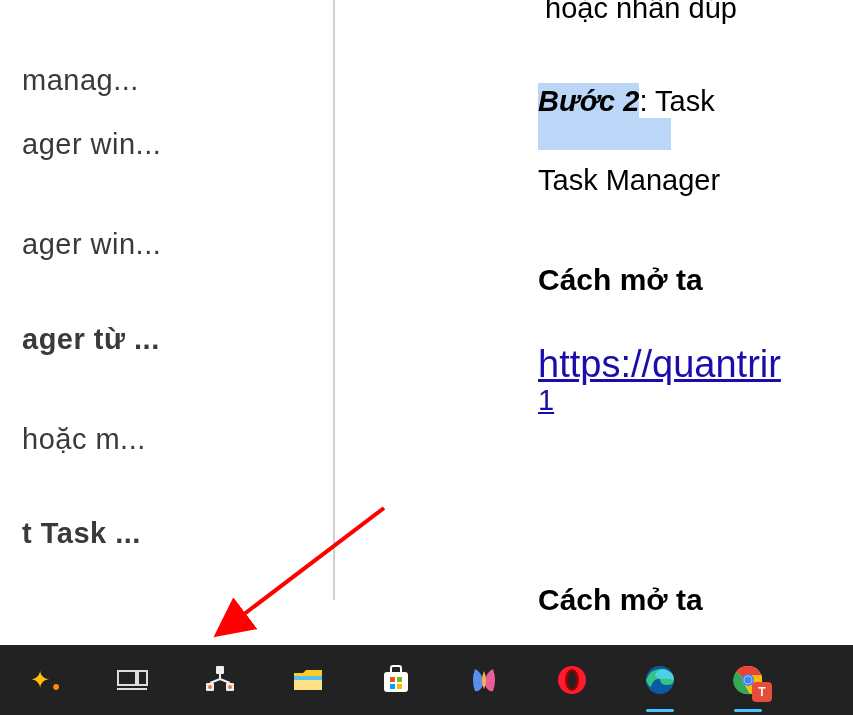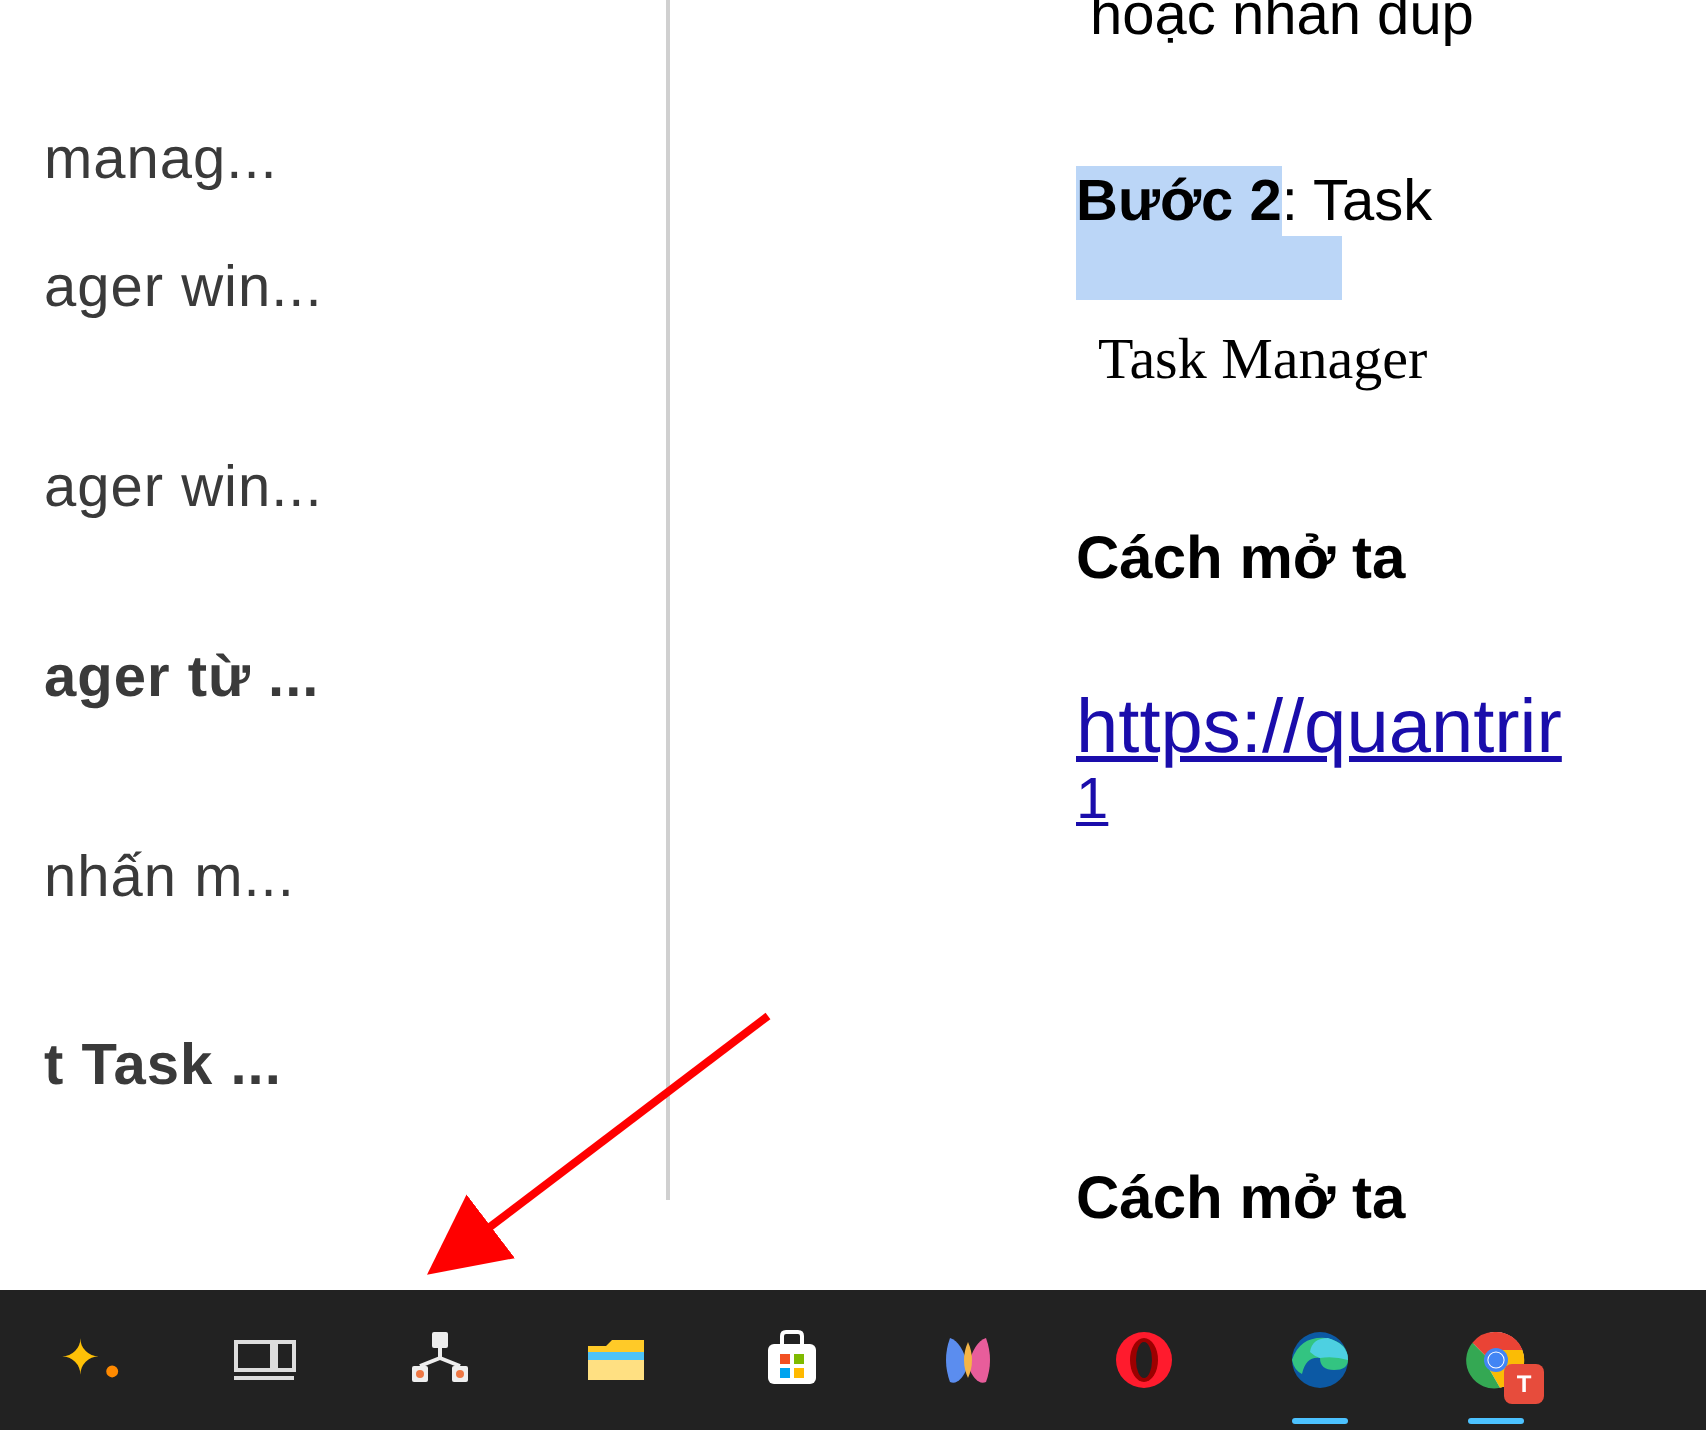--- a/index.html
+++ b/index.html
@@ -14,24 +14,24 @@
     .si2 { position:absolute; top:228px; }
     .si3 { position:absolute; top:323px;font-weight:bold; }
     .si4 { position:absolute; top:423px; }
     .si5 { position:absolute; top:517px;font-weight:bold; }
 
     
     .content { position:absolute; left:335px; top:0; right:0; height:600px; background:#fff; font-size:29px; color:#000; font-family:Arial,sans-serif; }
     .truncated-top { position:absolute; top:-8px; left:210px; color:#000; font-size:29px; white-space:nowrap; }
 
     .line-step { position:absolute; top:83px; left:203px; white-space:nowrap; }
-    .line-step .bold { font-weight:bold; }
+    .line-step .bold { font-weight:bold;font-style:italic; }
     .highlight { background:#bbd6f7; display:inline-block; padding:2px 0; }
     .highlight-extend { position:absolute; top:118px; left:203px; width:133px; height:32px; background:#bbd6f7; }
-    .line-tm { position:absolute; top:164px; left:214px; white-space:nowrap;font-family:Liberation Serif, serif; }
+    .line-tm { position:absolute; top:164px; left:203px; white-space:nowrap; }
 
     .heading { position:absolute; top:263px; left:203px; font-weight:700; font-size:30px; white-space:nowrap; }
     .link { position:absolute; top:343px; left:203px; white-space:nowrap; }
     .link a { color:#1a0dab; text-decoration:underline; font-size:38px; }
     .link-line2 { position:absolute; top:384px; left:203px; }
     .link-line2 a { color:#1a0dab; text-decoration:underline; font-size:29px; }
     .heading2 { position:absolute; top:583px; left:203px; font-weight:700; font-size:30px; white-space:nowrap; }
 
     
     .arrow { position:absolute; pointer-events:none; }
@@ -48,21 +48,21 @@
 </head>
 <body>
 
 <div class="stage">
 
   <div class="sidebar">
     <div class="sidebar-item si0"><span> manag...</span></div>
     <div class="sidebar-item si1"><span>ager win...</span></div>
     <div class="sidebar-item si2"><span>ager win...</span></div>
     <div class="sidebar-item si3"><span>ager từ ...</span></div>
-    <div class="sidebar-item si4"><span> nhấn m...</span></div>
+    <div class="sidebar-item si4"><span> hoặc m...</span></div>
     <div class="sidebar-item si5"><span>t Task ...</span></div>
   </div>
 
   <div class="content">
     <div class="truncated-top">hoặc nhấn đúp</div>
 
     <div class="line-step">
       <span class="highlight"><span class="bold">Bước 2</span></span><span>: Task</span>
     </div>
     <div class="highlight-extend"></div>

